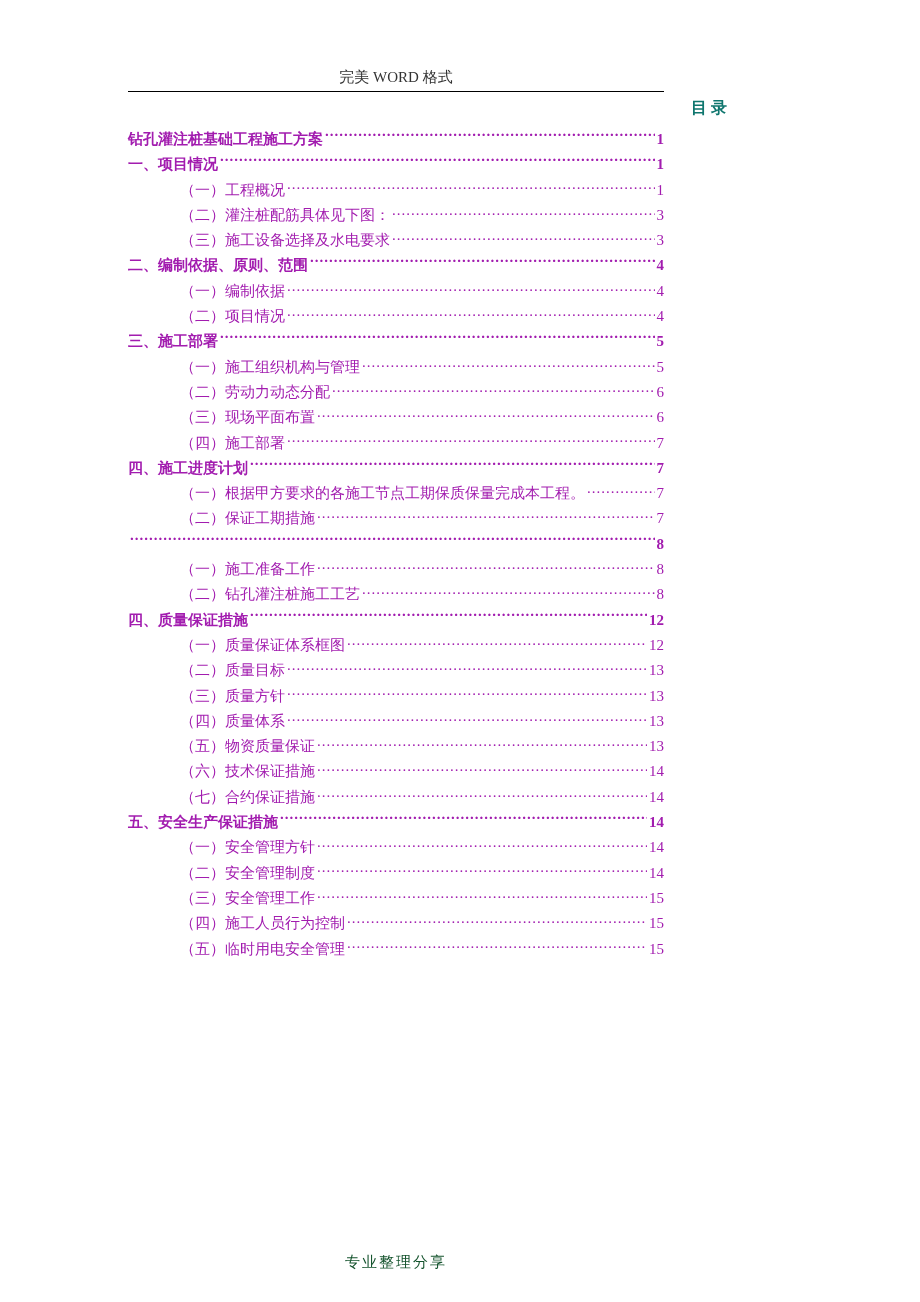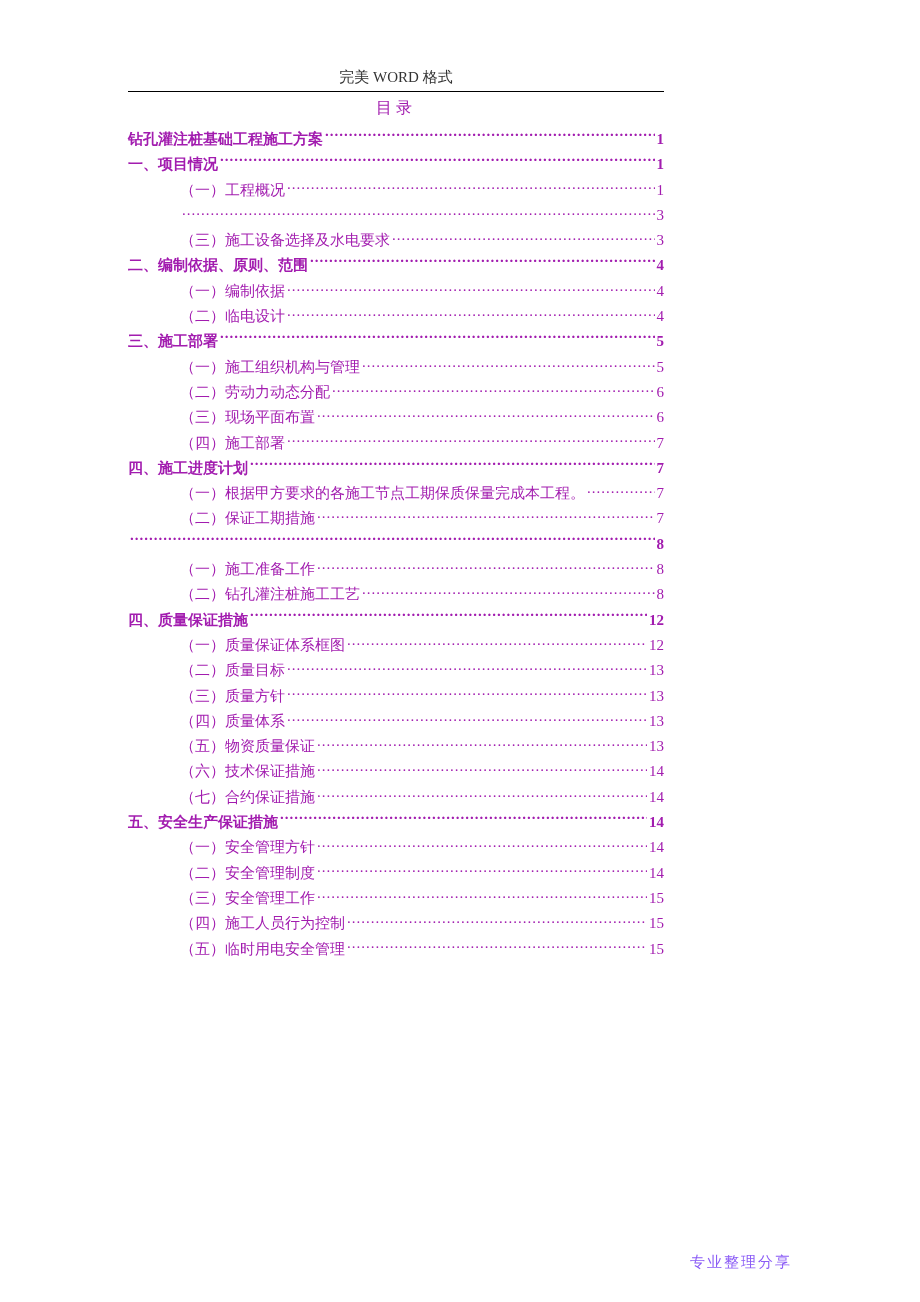--- a/index.html
+++ b/index.html
@@ -20,25 +20,26 @@
       text-align: center;
       font-size: 15px;
       color: #333;
     }
     .header-rule {
       border: none;
       border-top: 1.5px solid #000;
       margin: 4px 67px 0 67px;
     }
     .toc-title {
-      text-align: center;
+      text-align: right;
       font-size: 16px;
       letter-spacing: 4px;
       margin: 6px 0 8px 0;
-      color: #a21caf;
+      color: #0f766e;
+      font-weight: bold;
     }
     .toc {
       margin: 0 67px;
     }
     .toc-row {
       display: flex;
       align-items: baseline;
       font-size: 15px;
       line-height: 25.3px;
       color: #a21caf;
@@ -75,23 +76,23 @@
       font-weight: normal;
     }
     .toc-page {
       flex: 0 0 auto;
     }
     .footer {
       position: absolute;
       bottom: 30px;
       left: 0;
       right: 0;
-      text-align: right;
+      text-align: center;
       font-size: 15px;
-      color: #8b5cf6;
+      color: #14532d;
       letter-spacing: 2px;
     }
   </style>
 </head>
 <body>
 
 <div class="page">
 
   <div class="header-line">完美 WORD 格式</div>
   <hr class="header-rule">
@@ -108,40 +109,41 @@
         <span class="toc-label">一、项目情况</span>
         <span class="toc-dots"></span>
         <span class="toc-page">1</span>
       </div>
       <div class="toc-row sub">
         <span class="toc-label">（一）工程概况</span>
         <span class="toc-dots"></span>
         <span class="toc-page">1</span>
       </div>
       <div class="toc-row sub">
+        <span class="toc-label">（二）灌注桩配筋具体见下图：</span>
         <span class="toc-dots"></span>
         <span class="toc-page">3</span>
       </div>
       <div class="toc-row sub">
         <span class="toc-label">（三）施工设备选择及水电要求</span>
         <span class="toc-dots"></span>
         <span class="toc-page">3</span>
       </div>
       <div class="toc-row bold">
         <span class="toc-label">二、编制依据、原则、范围</span>
         <span class="toc-dots"></span>
         <span class="toc-page">4</span>
       </div>
       <div class="toc-row sub">
         <span class="toc-label">（一）编制依据</span>
         <span class="toc-dots"></span>
         <span class="toc-page">4</span>
       </div>
       <div class="toc-row sub">
-        <span class="toc-label">（二）临电设计</span>
+        <span class="toc-label">（二）项目情况</span>
         <span class="toc-dots"></span>
         <span class="toc-page">4</span>
       </div>
       <div class="toc-row bold">
         <span class="toc-label">三、施工部署</span>
         <span class="toc-dots"></span>
         <span class="toc-page">5</span>
       </div>
       <div class="toc-row sub">
         <span class="toc-label">（一）施工组织机构与管理</span>

